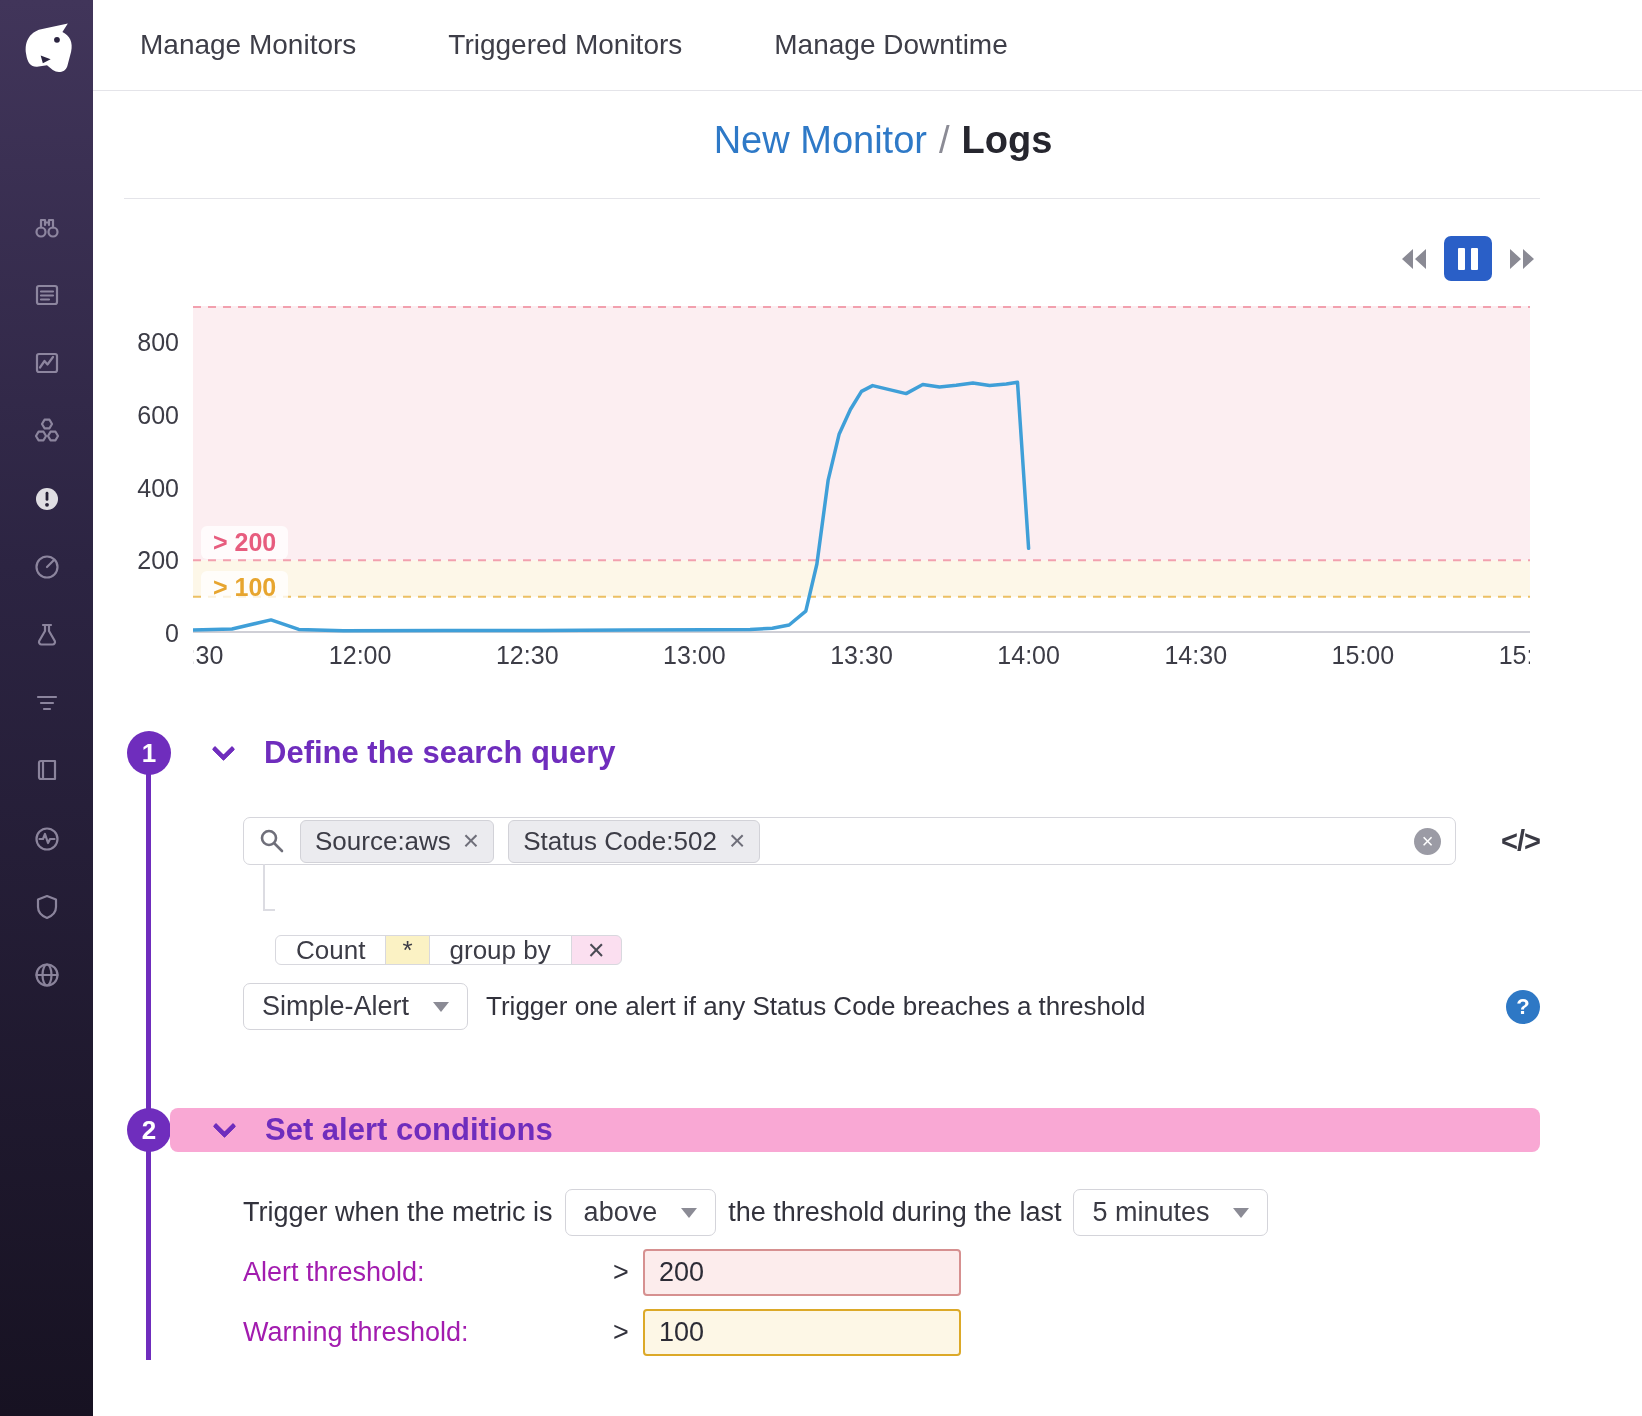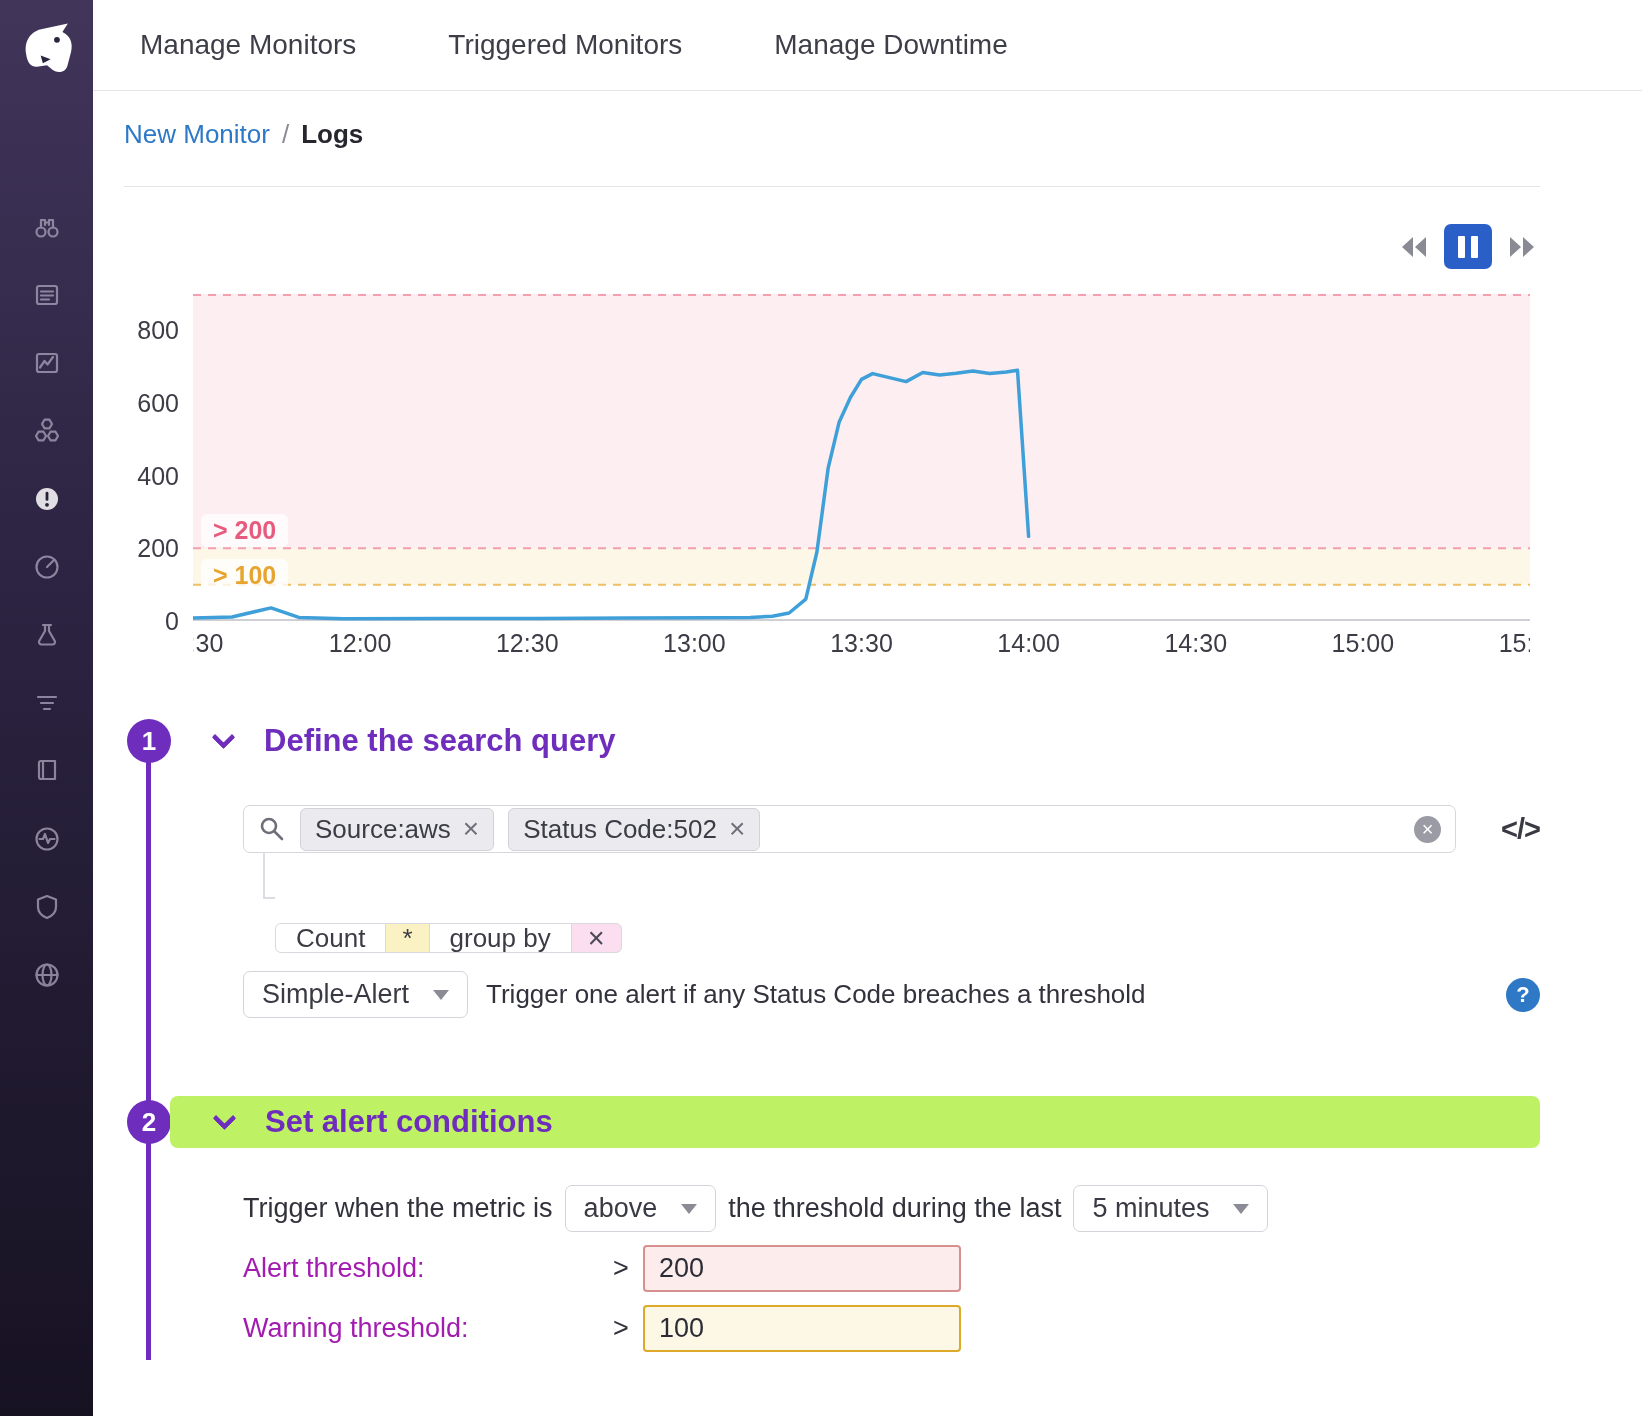--- a/index.html
+++ b/index.html
@@ -24,21 +24,21 @@
 
   
   .main { flex:1; position:relative; width:1549px; }
 
   .topnav {
     height: 91px; border-bottom: 1px solid #e4e4e9;
     display:flex; align-items:center; gap:92px; padding-left:47px;
   }
   .nav-item { font-size:28px; font-weight:500; color:#3e3e48; text-decoration:none; cursor:pointer; }
 
-  .breadcrumb { margin:28px 0 0 31px; font-size:26px; display:flex; gap:12px; align-items:baseline; }
+  .breadcrumb { margin:28px 0 0 31px; font-size:38px; display:flex; gap:12px; align-items:baseline;justify-content:center; }
   .bc-link { color:#2e79c7; text-decoration:none; cursor:pointer; }
   .bc-sep { color:#8b8b95; }
   .bc-current { color:#26262e; font-weight:700; }
 
   .divider { margin:36px 102px 0 31px; border-top:1px solid #e4e4e9; }
 
   
   .time-row { position:relative; height:48px; margin-top:35px; }
   .time-dropdown {
     position:absolute; left:555px; top:0; width:717px; height:48px;
@@ -108,21 +108,21 @@
     height:47px; border:1px solid #d4d4da; border-radius:7px; background:#fff;
     display:inline-flex; align-items:center; gap:24px; padding:0 18px; font-size:27px; color:#3a3a44; cursor:pointer; white-space:nowrap;
   }
   .select .caret { margin-left:0; border-left-width:8px; border-right-width:8px; border-top-width:10px; }
   .mode-desc { margin-left:18px; font-size:26px; color:#32323c; }
   .help-circle { margin-left:auto; width:34px; height:34px; border-radius:50%; background:#2e78c5; color:#fff; font-size:22px; font-weight:700; display:flex; align-items:center; justify-content:center; cursor:pointer; }
 
   
   .s2 { margin:78px 0 0 34px; }
   .s2-bar {
-    margin-left:-1px; width:1370px; height:52px; background:#bef264; border-radius:8px;
+    margin-left:-1px; width:1370px; height:44px; background:#f9a8d4; border-radius:8px;
     display:flex; align-items:center;
   }
   .s2-bar .chev { margin-left:46px; }
 
   .trigger-row { margin:37px 0 0 150px; display:flex; align-items:center; gap:12px; }
   .t-text { font-size:27px; color:#32323c; white-space:nowrap; }
 
   .thr-row { margin:13px 0 0 150px; display:flex; align-items:center; height:47px; }
   .thr-field-label { width:370px; font-size:27px; color:#a21caf; }
   .thr-op { width:30px; font-size:27px; color:#32323c; }

